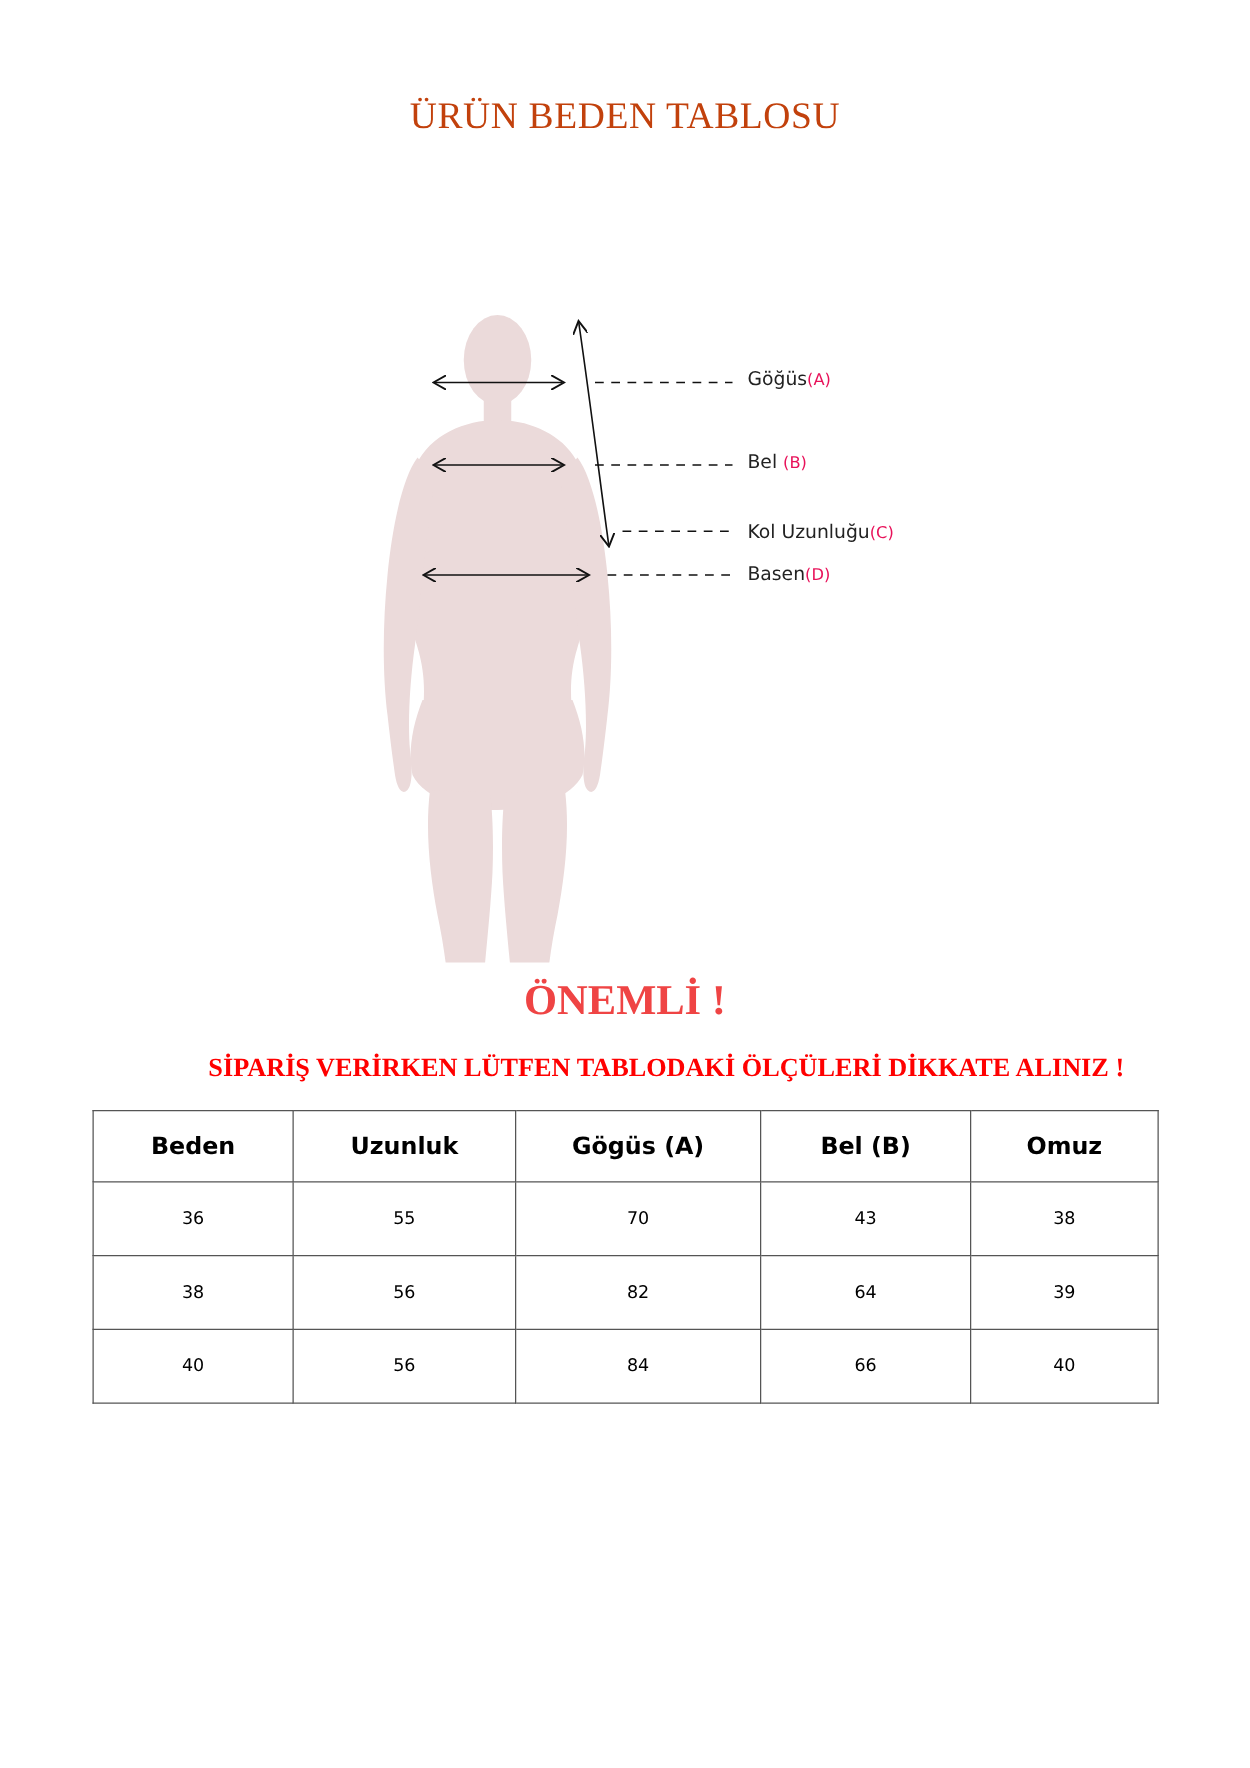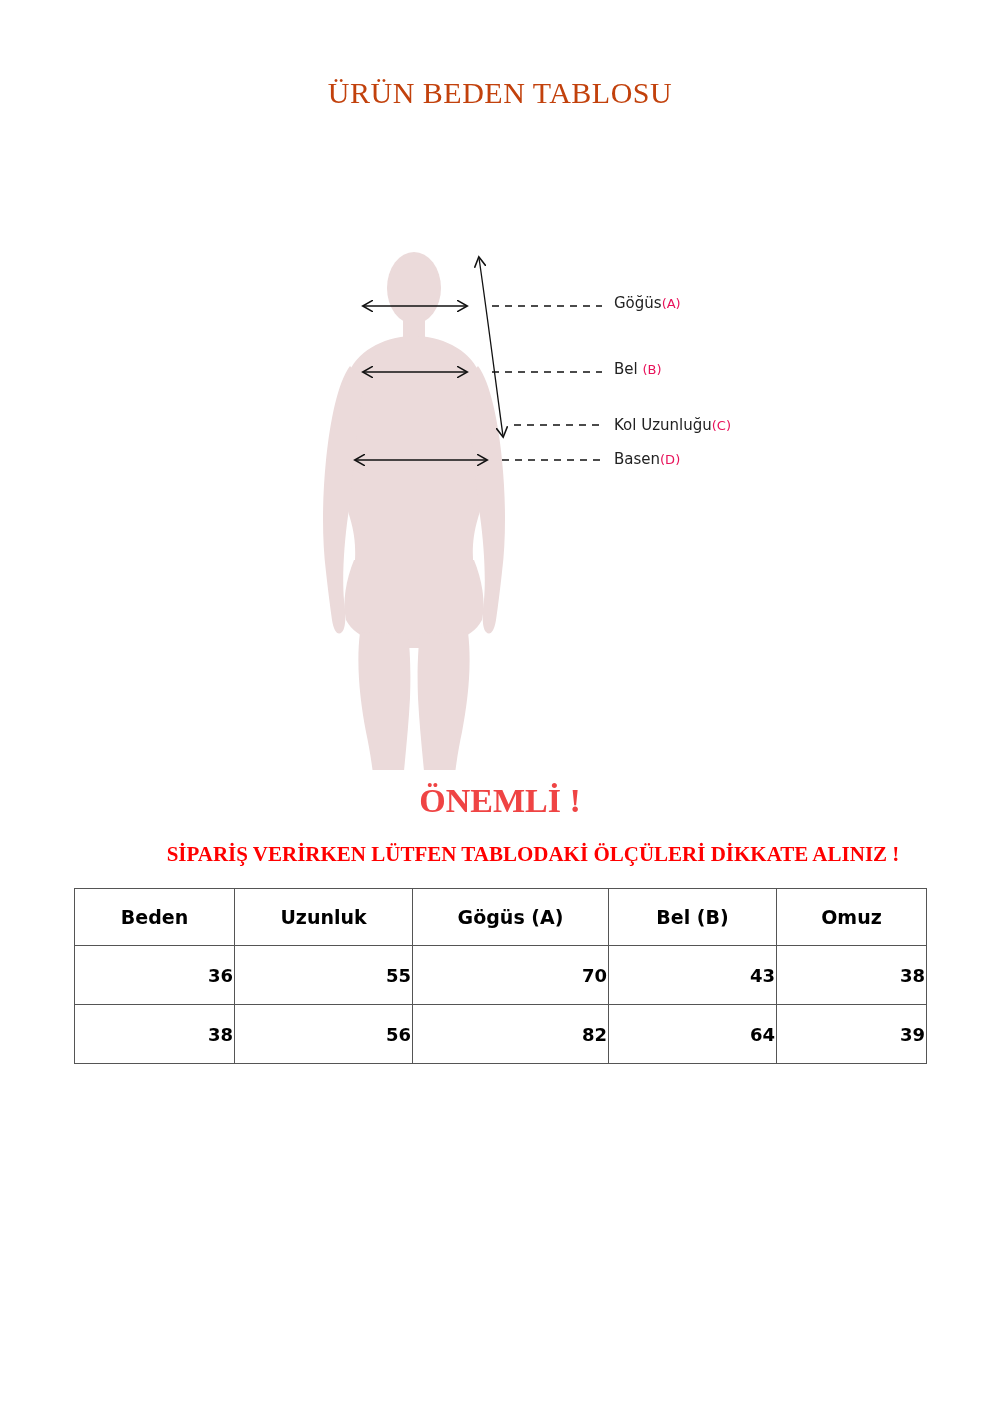--- a/index.html
+++ b/index.html
@@ -26,21 +26,21 @@
     font-family: "Liberation Serif", serif;
     font-size: 30px;
     letter-spacing: 0.5px;
     color: #c2410c;
   }
 
   
   .figure-area {
     position: absolute;
     top: 120px;
-    left: 16px;
+    left: 0;
     width: 969px;
     height: 650px;
   }
   .figure-svg {
     position: absolute;
     top: 0;
     left: 0;
   }
 
   
@@ -101,23 +101,22 @@
     text-align: center;
     font-family: "DejaVu Sans", sans-serif;
   }
   .size-table th {
     height: 54px;
     font-size: 19px;
     font-weight: bold;
   }
   .size-table td {
     height: 56px;
-    font-size: 18px;
-    font-weight: bold;
-    text-align: right;
+    font-size: 14px;
+    font-weight: normal;
   }
   .col-0 { width: 160px; }
   .col-1 { width: 178px; }
   .col-2 { width: 196px; }
   .col-3 { width: 168px; }
   .col-4 { width: 150px; }
 </style>
 </head>
 <body>
 
@@ -265,14 +264,21 @@
       <td>43</td>
       <td>38</td>
     </tr>
     <tr>
       <td>38</td>
       <td>56</td>
       <td>82</td>
       <td>64</td>
       <td>39</td>
     </tr>
+    <tr>
+      <td>40</td>
+      <td>56</td>
+      <td>84</td>
+      <td>66</td>
+      <td>40</td>
+    </tr>
   </tbody>
 </table>
 
 </body></html>

